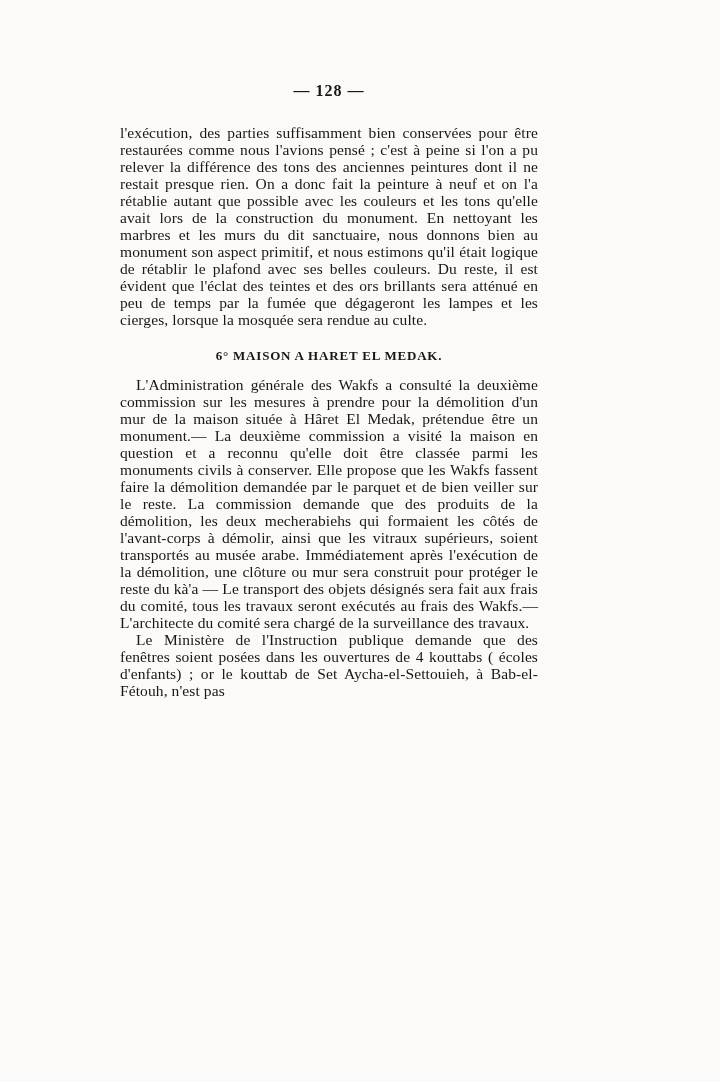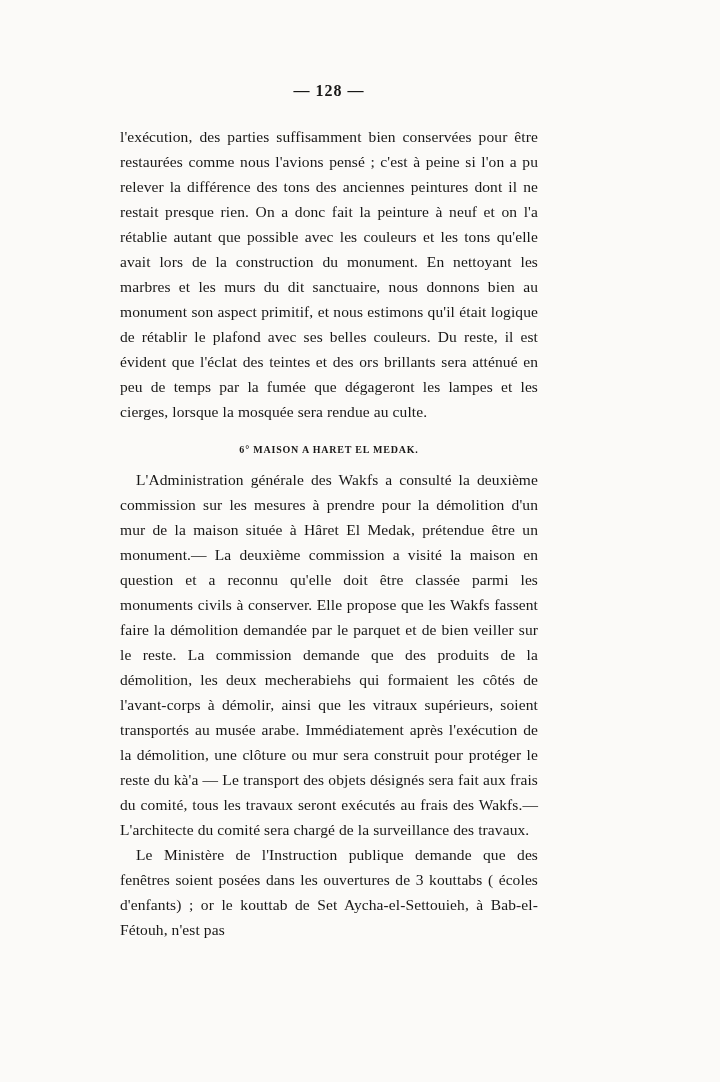--- a/index.html
+++ b/index.html
@@ -25,30 +25,30 @@
   .page-number {
     text-align: center;
     font-weight: bold;
     font-size: 16px;
     letter-spacing: 1px;
     margin: 0 0 24px 0;
   }
   .body-text p {
     margin: 0;
     font-size: 15.5px;
-    line-height: 25px;
+    line-height: 17px;
     text-align: justify;
     letter-spacing: 0.1px;
   }
   .body-text p.indented {
     text-indent: 16px;
   }
   .section-heading {
     text-align: center;
-    font-size: 10px;
+    font-size: 13px;
     font-weight: bold;
     letter-spacing: 0.8px;
     margin: 20px 0 12px 0;
     text-transform: uppercase;
   }
 </style>
 </head>
 <body>
 
 <div class="page">
@@ -58,17 +58,17 @@
   <div class="body-text">
 
     <p>l'exécution, des parties suffisamment bien conservées pour être restaurées comme nous l'avions pensé ; c'est à peine si l'on a pu relever la différence des tons des anciennes peintures dont il ne restait presque rien. On a donc fait la peinture à neuf et on l'a rétablie autant que possible avec les couleurs et les tons qu'elle avait lors de la construction du monument. En nettoyant les marbres et les murs du dit sanctuaire, nous donnons bien au monument son aspect primitif, et nous estimons qu'il était logique de rétablir le plafond avec ses belles couleurs. Du reste, il est évident que l'éclat des teintes et des ors brillants sera atténué en peu de temps par la fumée que dégageront les lampes et les cierges, lorsque la mosquée sera rendue au culte.</p>
 
 
     <h2 class="section-heading">6° Maison a Haret el Medak.</h2>
 
     <p class="indented">L'Administration générale des Wakfs a consulté la deuxième commission sur les mesures à prendre pour la démolition d'un mur de la maison située à Hâret El Medak, prétendue être un monument.— La deuxième commission a visité la maison en question et a reconnu qu'elle doit être classée parmi les monuments civils à conserver. Elle propose que les Wakfs fassent faire la démolition demandée par le parquet et de bien veiller sur le reste. La commission demande que des produits de la démolition, les deux mecherabiehs qui formaient les côtés de l'avant-corps à démolir, ainsi que les vitraux supérieurs, soient transportés au musée arabe. Immédiatement après l'exécution de la démolition, une clôture ou mur sera construit pour protéger le reste du kà'a — Le transport des objets désignés sera fait aux frais du comité, tous les travaux seront exécutés au frais des Wakfs.—L'architecte du comité sera chargé de la surveillance des travaux.</p>
 
 
-    <p class="indented">Le Ministère de l'Instruction publique demande que des fenêtres soient posées dans les ouvertures de 3 kouttabs ( écoles d'enfants) ; or le kouttab de Set Aycha-el-Settouieh, à Bab-el-Fétouh, n'est pas</p>
+    <p class="indented">Le Ministère de l'Instruction publique demande que des fenêtres soient posées dans les ouvertures de 4 kouttabs ( écoles d'enfants) ; or le kouttab de Set Aycha-el-Settouieh, à Bab-el-Fétouh, n'est pas</p>
 
   </div>
 
 </div>
 
 </body></html>

